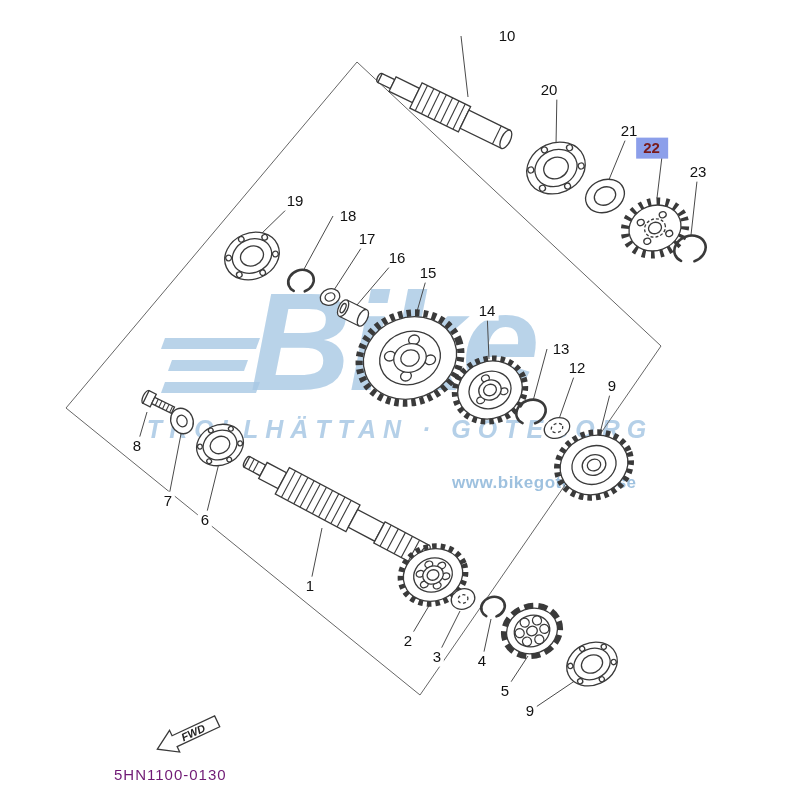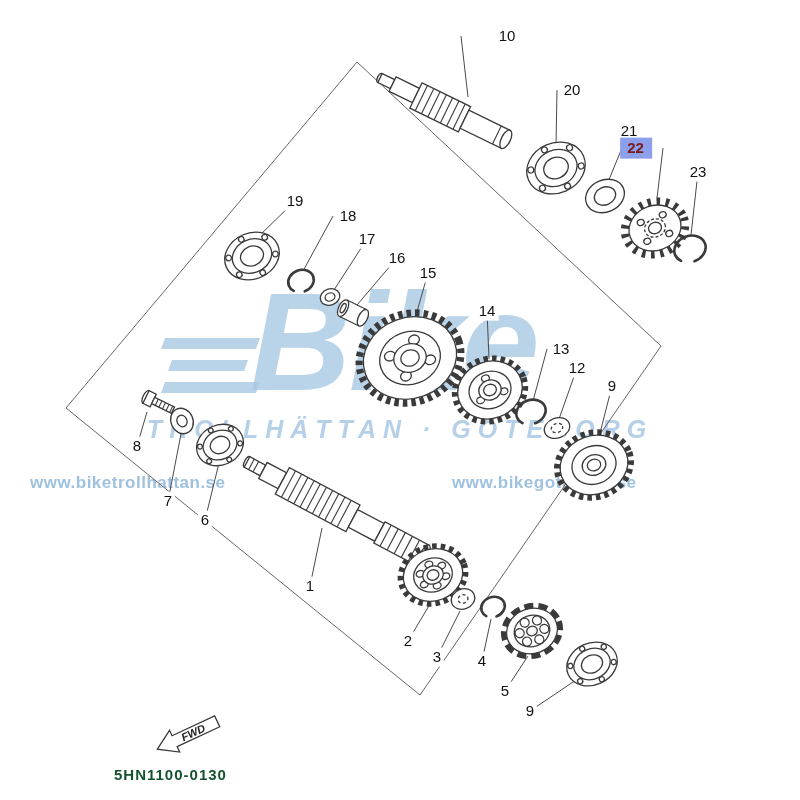--- a/index.html
+++ b/index.html
@@ -23,36 +23,35 @@
   .s{fill:#fff;stroke:#3a3a3a;stroke-width:1.3}
   .teeth{fill:none;stroke:#3a3a3a}
   .clip{fill:none;stroke:#3a3a3a;stroke-width:2.6;stroke-linecap:round}
   .thin{stroke:#3a3a3a;stroke-width:1.1;fill:none}
   .fwd-text{font-family:"Liberation Sans",sans-serif;font-style:italic;font-weight:bold;font-size:11px;fill:#222}
 
   #labels-layer{position:absolute;inset:0}
   .part-label{position:absolute;transform:translate(-50%,-50%);font-size:15px;color:#111;background:#fff;padding:0 3px;line-height:1.25;font-weight:500}
   .part-label.highlighted{background:var(--hl,#8c9fea);color:var(--hlt,#7a1a1a);padding:1px 8px;font-weight:700}
 
-  .code{position:absolute;left:114px;top:766px;font-weight:700;font-size:15px;letter-spacing:1px;color:#14532d}
+  .code{position:absolute;left:114px;top:766px;font-weight:400;font-size:15px;letter-spacing:1px;color:#701a75}
 </style>
 </head>
 <body>
 
 <div class="stage">
 
   <div class="watermark">
     <div class="wm-bars">
         <i></i>
         <i></i>
         <i></i>
       </div>
     <div class="wm-brand">Bike</div>
     <div class="wm-cities">TROLLHÄTTAN · GÖTEBORG</div>
-    <div class="wm-url wm-url-left">www.biketrollhattan.se</div>
     <div class="wm-url wm-url-right">www.bikegoteborg.se</div>
   </div>
 
   <svg class="canvas" viewBox="0 0 800 800">
     <polygon class="frame" points="357,62 661,346 420,695 66,408"></polygon>
 
     <g id="leader-layer">
         <line x1="310" y1="586" x2="322" y2="528"></line>
         <line x1="408" y1="641" x2="430" y2="604"></line>
         <line x1="437" y1="657" x2="460" y2="611"></line>
@@ -301,20 +300,20 @@
       <div class="part-label" style="left: 461px; top: 36px; margin-left: 46px;">10</div>
       <div class="part-label" style="left: 612px; top: 386px;">9</div>
       <div class="part-label" style="left: 577px; top: 368px;">12</div>
       <div class="part-label" style="left: 547px; top: 349px; margin-left: 14px;">13</div>
       <div class="part-label" style="left: 487px; top: 311px;">14</div>
       <div class="part-label" style="left: 428px; top: 273px;">15</div>
       <div class="part-label" style="left: 397px; top: 258px;">16</div>
       <div class="part-label" style="left: 367px; top: 239px;">17</div>
       <div class="part-label" style="left: 348px; top: 216px;">18</div>
       <div class="part-label" style="left: 295px; top: 201px;">19</div>
-      <div class="part-label" style="left: 572px; top: 90px;">20</div>
+      <div class="part-label" style="left: 549px; top: 90px;">20</div>
       <div class="part-label" style="left: 629px; top: 131px;">21</div>
-      <div class="part-label highlighted" style="left: 636px; top: 148px; padding-left: 7px;">22</div>
+      <div class="part-label highlighted" style="left: 652px; top: 148px; padding-left: 7px;">22</div>
       <div class="part-label" style="left: 698px; top: 172px;">23</div>
     </div>
 
   <div class="code">5HN1100-0130</div>
 </div>
 
 </body></html>

